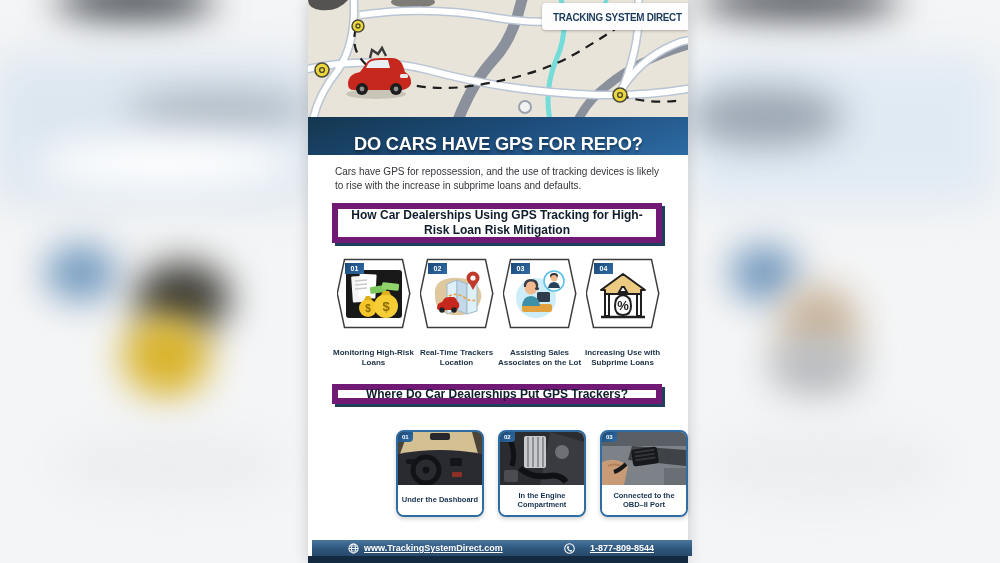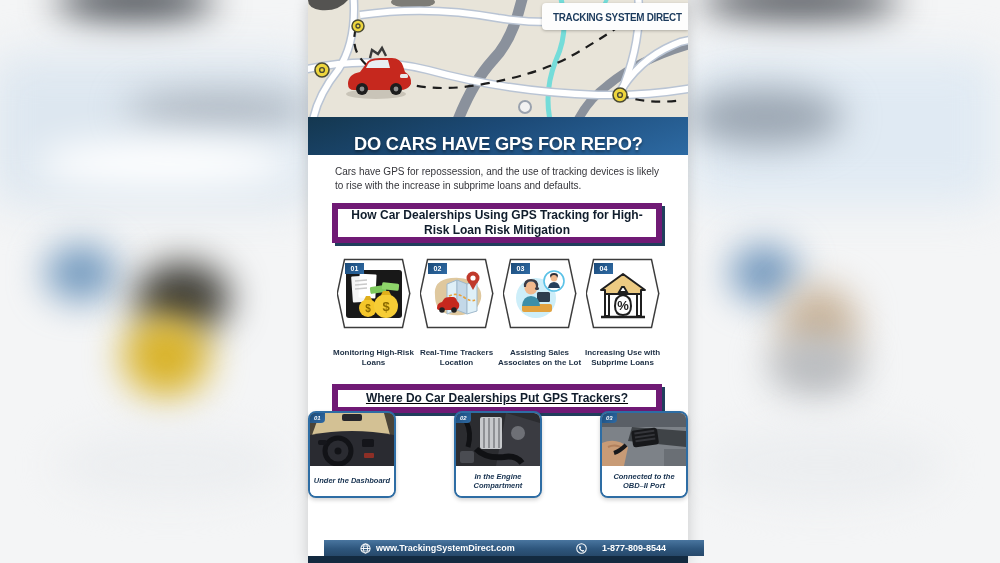--- a/index.html
+++ b/index.html
@@ -21,41 +21,41 @@
   
   .banner{position:absolute;left:0;top:117px;width:380px;height:38px;background:linear-gradient(160deg,#14374f 0%,#1c4a77 45%,#2d6aa3 100%);display:flex;align-items:flex-end;justify-content:center;}
   .banner-title{color:#ffffff;font-size:19px;font-weight:bold;letter-spacing:-0.2px;text-shadow:0 2px 3px rgba(0,0,0,.4);transform:scaleX(.96);white-space:nowrap;}
 
   
   .intro{position:absolute;left:27px;top:165px;width:326px;font-size:10px;line-height:14px;color:#35353a;}
 
   
   .hbox{position:absolute;left:24px;width:330px;background:#fff;border:6px solid #701a75;box-shadow:3px 3px 0 #203f5c;box-sizing:border-box;display:flex;align-items:center;justify-content:center;text-align:center;}
   .hbox1{top:203px;height:40px;}
-  .hbox2{top:384px;height:29px;text-decoration:underline;}
+  .hbox2{top:384px;height:20px;}
   .hbox .htext{font-size:12px;line-height:15px;font-weight:bold;color:#101d2c;padding:0 10px;}
 
   
   .hex-row{position:absolute;left:0;top:258px;width:380px;display:flex;justify-content:center;gap:3px;}
   .hex-cell{width:80px;display:flex;flex-direction:column;align-items:center;}
   .hex{position:relative;width:74px;height:71px;background:#3c3c3c;clip-path:polygon(0 50%,10% 1%,90% 1%,100% 50%,90% 99%,10% 99%);}
   .hex-in{position:absolute;inset:1.5px;background:#ffffff;clip-path:polygon(0 50%,10% 1%,90% 1%,100% 50%,90% 99%,10% 99%);}
   .hex-badge{position:absolute;left:8px;top:5px;background:linear-gradient(135deg,#1b4a78,#2f6ba5);color:#fff;font-size:7px;font-weight:bold;padding:2px 6px;z-index:3;}
   .hex-icon{position:absolute;left:7px;top:8px;width:60px;height:56px;z-index:2;}
   .hex-label{margin-top:19px;font-size:8px;line-height:10px;font-weight:bold;color:#1d2f44;text-align:center;width:86px;}
 
   
-  .photo-row{position:absolute;left:0;top:411px;width:380px;display:flex;justify-content:space-between;gap:14px;font-style:italic;}
+  .photo-row{position:absolute;left:0;top:430px;width:380px;display:flex;justify-content:flex-end;gap:14px;}
   .pcard{position:relative;width:88px;height:87px;background:#fff;border:2px solid #2e6da4;border-radius:8px;box-sizing:border-box;overflow:hidden;box-shadow:0 2px 4px rgba(0,0,0,.18);}
   .pcard .photo{position:absolute;left:0;top:0;width:84px;height:53px;}
   .p-badge{position:absolute;left:0;top:0;background:linear-gradient(135deg,#1b4a78,#2f6ba5);color:#fff;font-size:6px;font-weight:bold;padding:2px 4px;border-radius:4px 0 4px 0;z-index:3;}
   .p-label{position:absolute;left:0;bottom:0;width:84px;height:30px;background:#fff;display:flex;align-items:center;justify-content:center;text-align:center;font-size:7.5px;line-height:9.5px;font-weight:bold;color:#16314f;}
 
   
-  .footerbar{position:absolute;left:16px;top:540px;width:380px;height:16px;background:linear-gradient(180deg,#49759f 0%,#2e567d 55%,#27496b 100%);display:flex;align-items:center;color:#fff;}
+  .footerbar{position:absolute;left:4px;top:540px;width:380px;height:16px;background:linear-gradient(180deg,#49759f 0%,#2e567d 55%,#27496b 100%);display:flex;align-items:center;color:#fff;text-decoration:underline;}
   .f-left{display:flex;align-items:center;gap:5px;margin-left:36px;}
   .f-right{display:flex;align-items:center;gap:15px;margin-left:auto;margin-right:38px;}
   .f-text{font-size:9px;font-weight:bold;white-space:nowrap;}
   .bottomstrip{position:absolute;left:0;top:556px;width:380px;height:7px;background:#132a40;}
 </style>
 </head>
 <body>
 
 <div class="stage">
 

